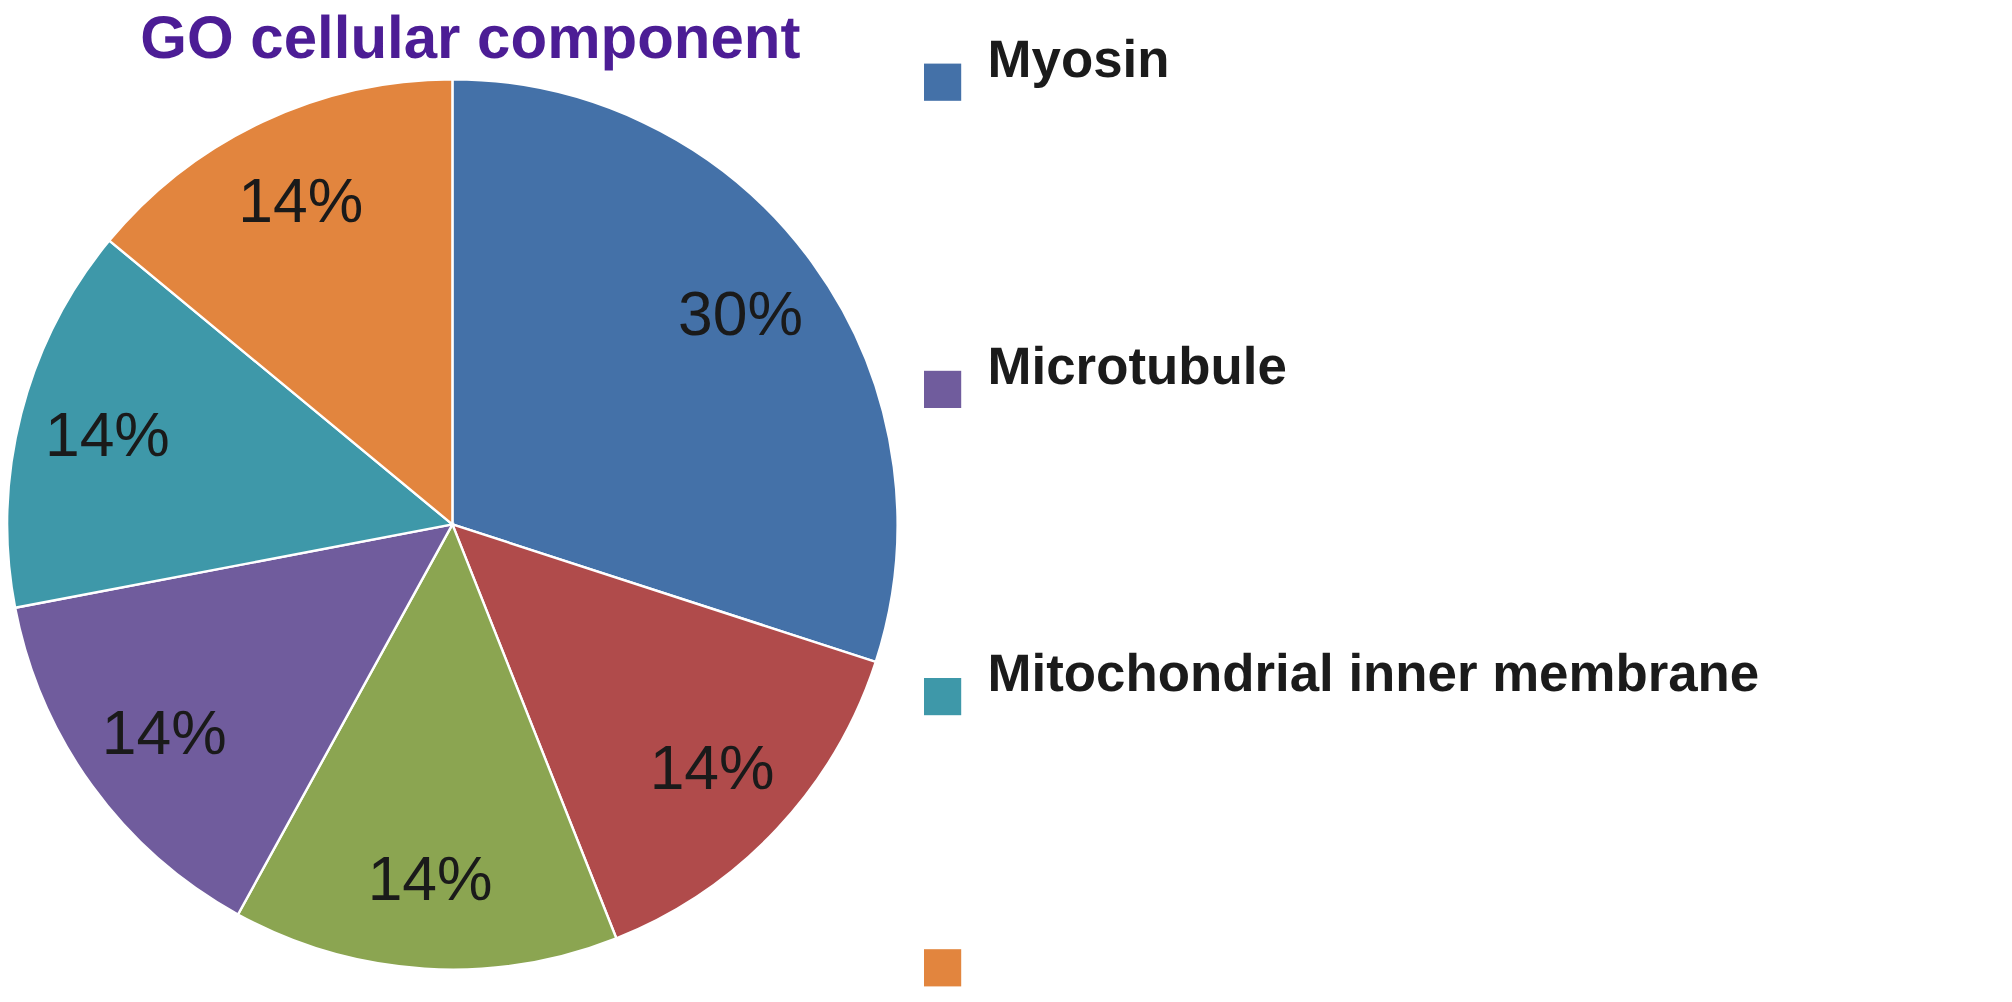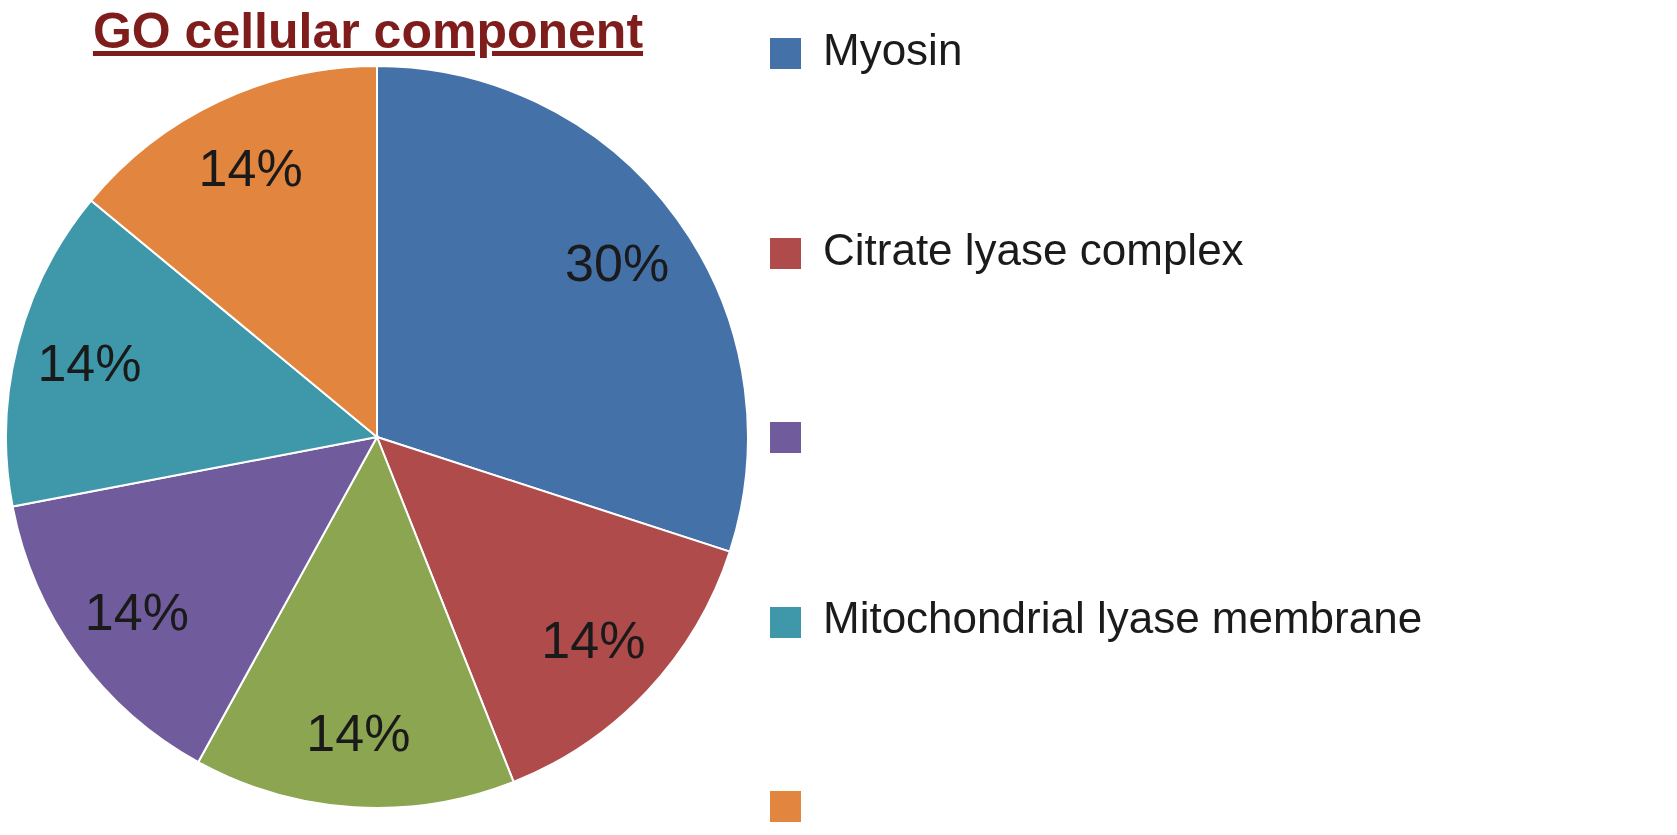--- a/index.html
+++ b/index.html
@@ -8,29 +8,28 @@
     width: 1677px;
     height: 835px;
     background: #ffffff;
     overflow: hidden;
     font-family: "Liberation Sans", sans-serif;
   }
   .stage { position: relative; width: 1677px; height: 835px; }
 
   .chart-title {
     position: absolute;
-    left: 48px;
+    left: 72px;
     top: 2px;
     width: 640px;
     text-align: center;
     font-size: 50px;
     font-weight: 700;
-    color: #7f1d1d;
+    color: #4c1d95;
     letter-spacing: 0px;
-    text-decoration: underline;
   }
 
   svg.pie-svg {
     position: absolute;
     left: 0;
     top: 0;
     width: 1677px;
     height: 835px;
   }
   svg.pie-svg text {
@@ -44,21 +43,22 @@
     left: 770px;
     top: 16px;
     width: 900px;
     height: 806px;
     display: flex;
     flex-direction: column;
     justify-content: space-between;
   }
   .legend-item {
     display: flex;
-    align-items: center;
+    align-items: flex-end;
+    font-weight: bold;
   }
   .legend-swatch {
     flex: none;
     width: 31px;
     height: 31px;
     margin-top: 7px;
     margin-right: 22px;
   }
   .legend-label {
     font-size: 44px;
@@ -91,32 +91,29 @@
     </svg>
 
   <div class="legend">
       <div class="legend-item">
         <span class="legend-swatch" style="background: rgb(68, 113, 168);"></span>
         <span class="legend-label">
           <span class="line">Myosin</span>
         </span>
       </div>
       <div class="legend-item">
-        <span class="legend-swatch" style="background: rgb(176, 75, 75);"></span>
+        <span class="legend-swatch" style="background: rgb(112, 92, 157);"></span>
         <span class="legend-label">
-          <span class="line">Citrate lyase complex</span>
+          <span class="line">Microtubule</span>
         </span>
-      </div>
-      <div class="legend-item">
-        <span class="legend-swatch" style="background: rgb(112, 92, 157);"></span>
       </div>
       <div class="legend-item">
         <span class="legend-swatch" style="background: rgb(62, 152, 169);"></span>
         <span class="legend-label">
-          <span class="line">Mitochondrial lyase membrane</span>
+          <span class="line">Mitochondrial inner membrane</span>
         </span>
       </div>
       <div class="legend-item">
         <span class="legend-swatch" style="background: rgb(226, 133, 62);"></span>
       </div>
     </div>
 
 </div>
 
 </body></html>

